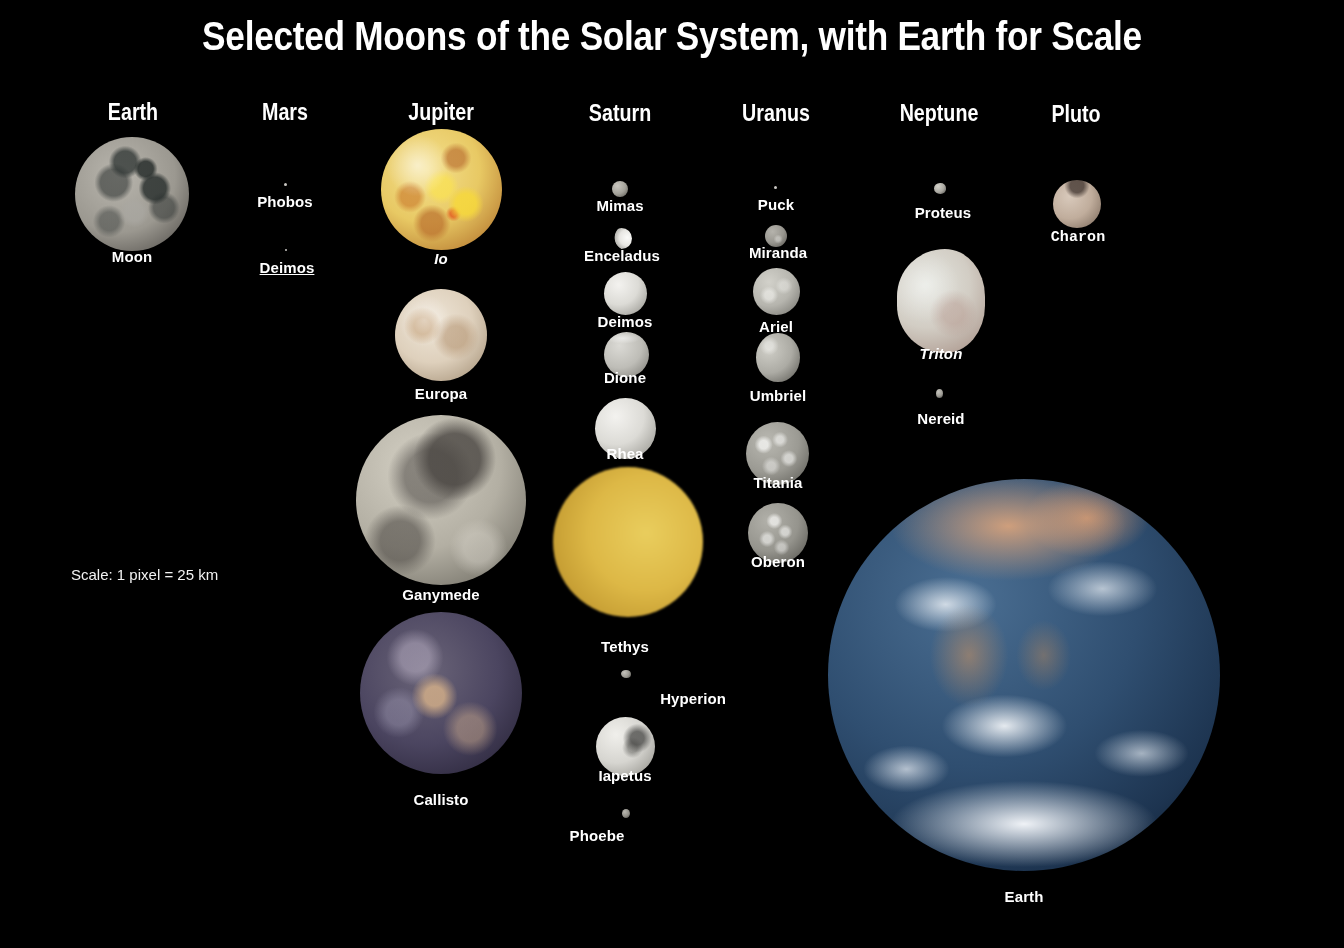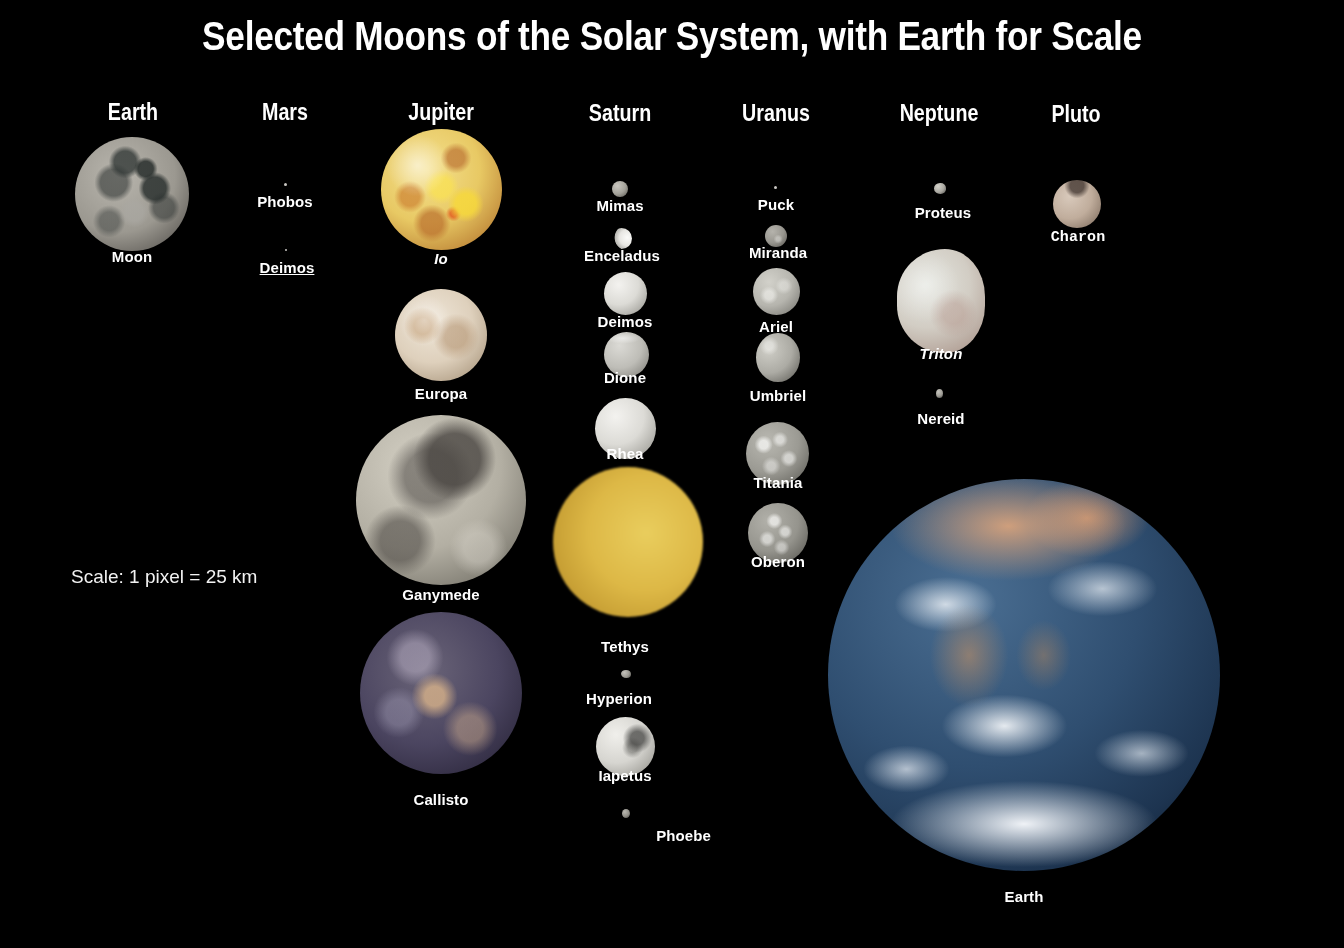--- a/index.html
+++ b/index.html
@@ -18,21 +18,21 @@
     position:absolute;color:#fff;font-weight:bold;font-size:24px;
     transform:scaleX(0.82);transform-origin:50% 50%;
     white-space:nowrap;text-align:center;
   }
   .moon-label{
     position:absolute;color:#fff;font-weight:bold;font-size:15px;
     white-space:nowrap;text-align:center;letter-spacing:0.1px;
   }
   #scale-note{
     position:absolute;left:71px;top:566px;color:#f2f2f2;
-    font-size:19px;font-weight:normal;white-space:nowrap;
+    font-size:15px;font-weight:normal;white-space:nowrap;
   }
   
   .body{position:absolute;border-radius:50%;overflow:hidden;}
   .dot{position:absolute;border-radius:50%;background:#c9c6c2;}
 
   
   #b-moon{
     background:
       radial-gradient(circle at 62% 28%, rgba(40,46,44,.85) 7%, rgba(40,46,44,0) 11%),
       radial-gradient(circle at 44% 22%, rgba(52,58,56,.8) 10%, rgba(52,58,56,0) 15%),
@@ -181,32 +181,32 @@
   <div class="moon-label" style="left:550px;top:369px;width:150px;">Dione</div>
 
   <div class="body icy" style="left:595px;top:398px;width:61px;height:61px;"></div>
   <div class="moon-label" style="left:550px;top:445px;width:150px;">Rhea</div>
 
   <div class="body" id="b-titan" style="left:553px;top:467px;width:150px;height:150px;"></div>
   <div class="moon-label" style="left:550px;top:638px;width:150px;">Tethys</div>
 
   <div class="body" style="left:621px;top:670px;width:10px;height:8px;border-radius:50% 50% 45% 55%;
               background:radial-gradient(circle at 34% 32%, #c4c2bb 0%, #9b9992 55%, #4a4945 100%);"></div>
-  <div class="moon-label" style="left:542px;top:690px;width:154px;">Hyperion</div>
+  <div class="moon-label" style="left:572px;top:690px;width:154px;text-align:right;">Hyperion</div>
 
   <div class="body" style="left:596px;top:717px;width:59px;height:59px;
               background:
                 radial-gradient(circle at 70% 36%, rgba(70,70,68,.75) 12%, rgba(70,70,68,0) 26%),
                 radial-gradient(circle at 62% 52%, rgba(90,90,86,.5) 10%, rgba(90,90,86,0) 22%),
                 radial-gradient(circle at 34% 30%, #f0efeb 0%, #d6d5d0 50%, #a3a29c 84%, #2e2d2b 100%);"></div>
   <div class="moon-label" style="left:550px;top:767px;width:150px;">Iapetus</div>
 
   <div class="body" style="left:622px;top:809px;width:8px;height:9px;
               background:radial-gradient(circle at 34% 32%, #bab8b1 0%, #918f88 55%, #3f3e3b 100%);"></div>
-  <div class="moon-label" style="left:561px;top:827px;width:150px;text-align:right;">Phoebe</div>
+  <div class="moon-label" style="left:522px;top:827px;width:150px;">Phoebe</div>
 
   <div class="dot" style="left:774px;top:186px;width:3px;height:3px;"></div>
   <div class="moon-label" style="left:701px;top:196px;width:150px;">Puck</div>
 
   <div class="body" style="left:765px;top:225px;width:22px;height:22px;
               background:
                 radial-gradient(circle at 60% 64%, rgba(230,230,226,.45) 10%, rgba(230,230,226,0) 24%),
                 radial-gradient(circle at 34% 30%, #b5b3ac 0%, #98968f 52%, #6c6a64 84%, #232221 100%);"></div>
   <div class="moon-label" style="left:703px;top:244px;width:150px;">Miranda</div>
 

